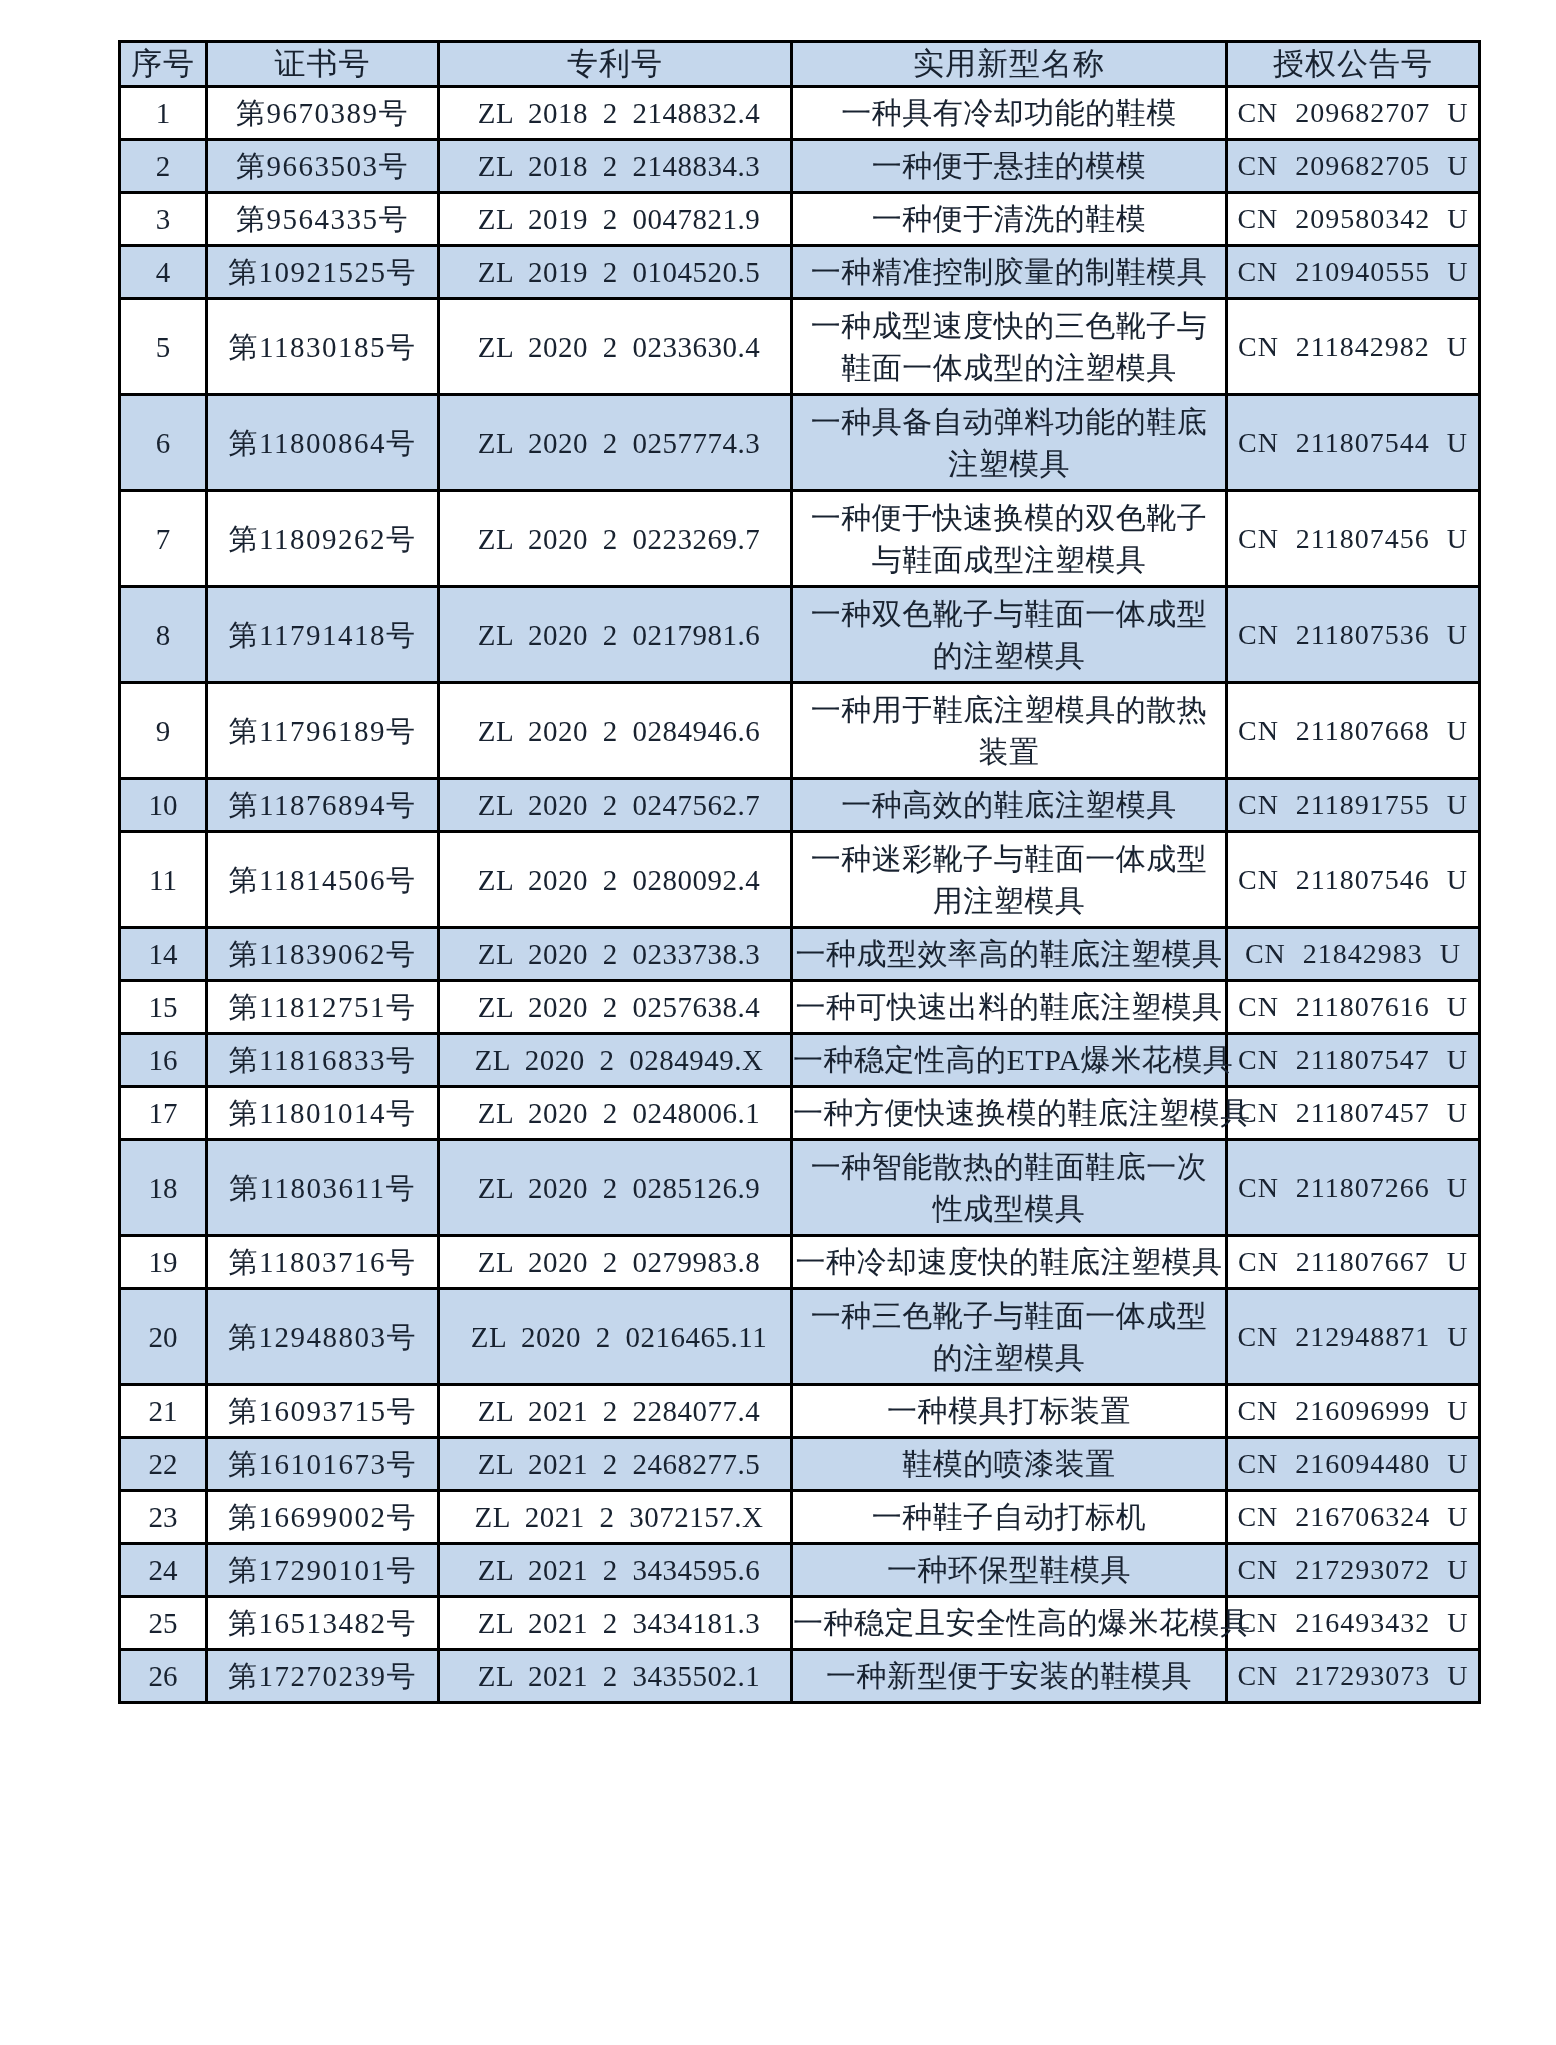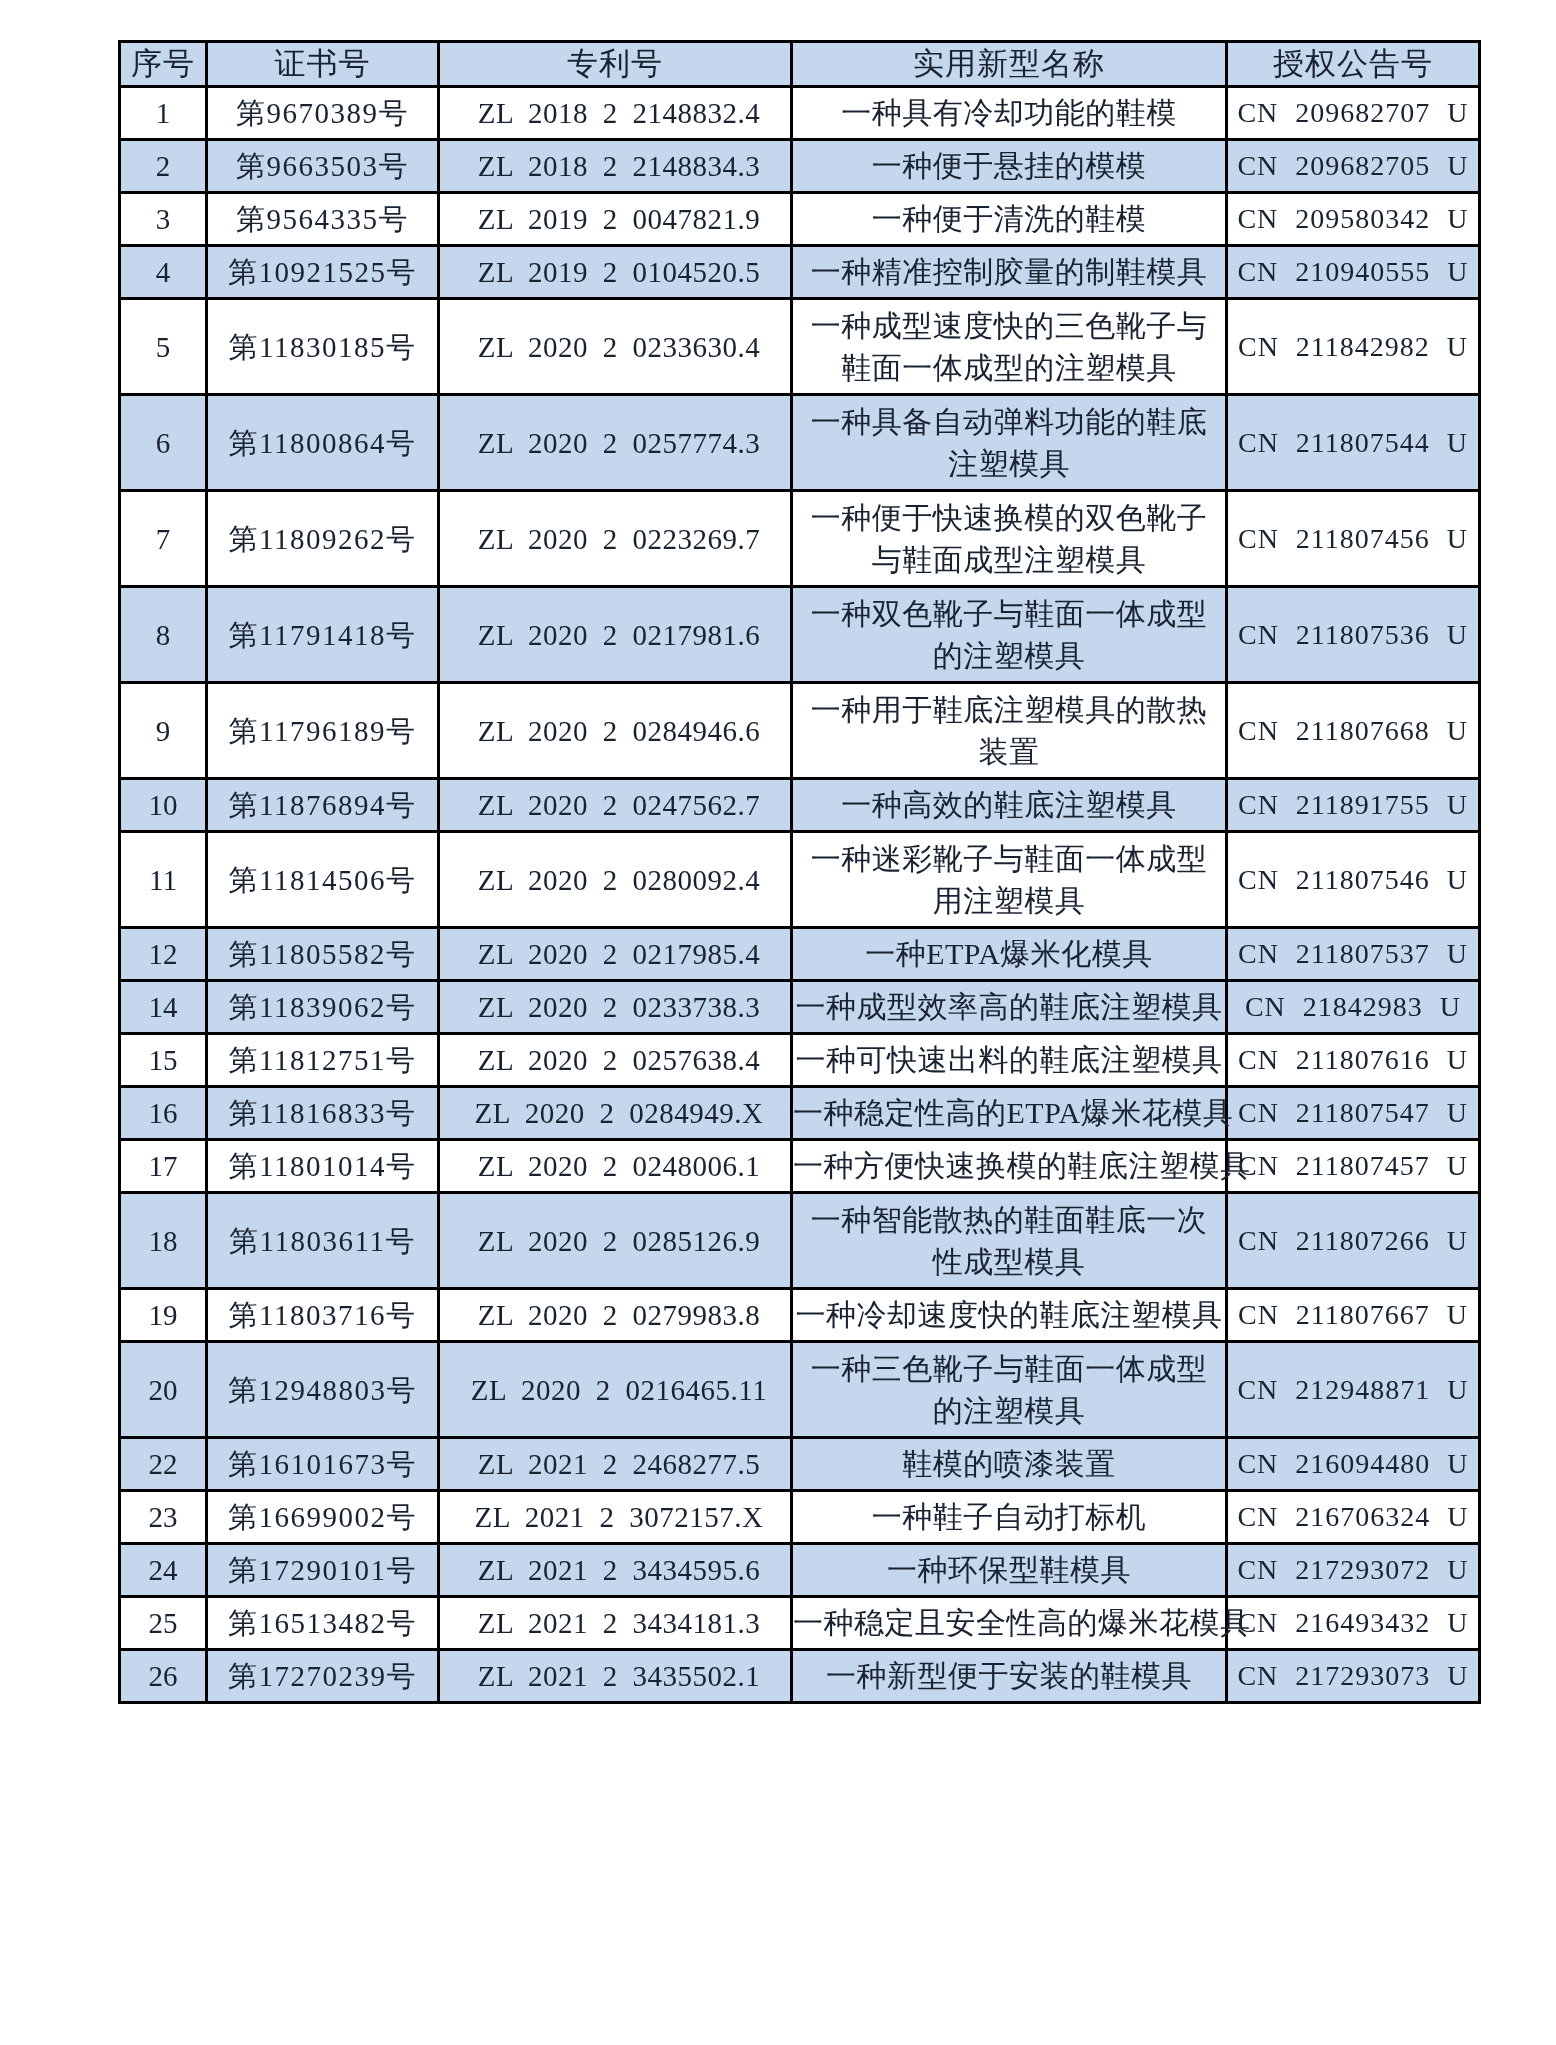--- a/index.html
+++ b/index.html
@@ -286,37 +286,20 @@
             <td class="col-name">
               <div class="cell-text">一种迷彩靴子与鞋面一体成型
 用注塑模具</div>
             </td>
             <td class="col-cn">
               <div class="cell-text">CN 211807546 U</div>
             </td>
           </tr>
           <tr class="alt">
             <td class="col-no">
-              <div class="cell-text">12</div>
-            </td>
-            <td class="col-cert">
-              <div class="cell-text">第11805582号</div>
-            </td>
-            <td class="col-patent">
-              <div class="cell-text">ZL 2020 2 0217985.4</div>
-            </td>
-            <td class="col-name">
-              <div class="cell-text">一种ETPA爆米化模具</div>
-            </td>
-            <td class="col-cn">
-              <div class="cell-text">CN 211807537 U</div>
-            </td>
-          </tr>
-          <tr class="alt">
-            <td class="col-no">
               <div class="cell-text">14</div>
             </td>
             <td class="col-cert">
               <div class="cell-text">第11839062号</div>
             </td>
             <td class="col-patent">
               <div class="cell-text">ZL 2020 2 0233738.3</div>
             </td>
             <td class="col-name">
               <div class="cell-text">一种成型效率高的鞋底注塑模具</div>
@@ -420,20 +403,37 @@
             </td>
             <td class="col-patent">
               <div class="cell-text">ZL 2020 2 0216465.11</div>
             </td>
             <td class="col-name">
               <div class="cell-text">一种三色靴子与鞋面一体成型
 的注塑模具</div>
             </td>
             <td class="col-cn">
               <div class="cell-text">CN 212948871 U</div>
+            </td>
+          </tr>
+          <tr>
+            <td class="col-no">
+              <div class="cell-text">21</div>
+            </td>
+            <td class="col-cert">
+              <div class="cell-text">第16093715号</div>
+            </td>
+            <td class="col-patent">
+              <div class="cell-text">ZL 2021 2 2284077.4</div>
+            </td>
+            <td class="col-name">
+              <div class="cell-text">一种模具打标装置</div>
+            </td>
+            <td class="col-cn">
+              <div class="cell-text">CN 216096999 U</div>
             </td>
           </tr>
           <tr class="alt">
             <td class="col-no">
               <div class="cell-text">22</div>
             </td>
             <td class="col-cert">
               <div class="cell-text">第16101673号</div>
             </td>
             <td class="col-patent">

